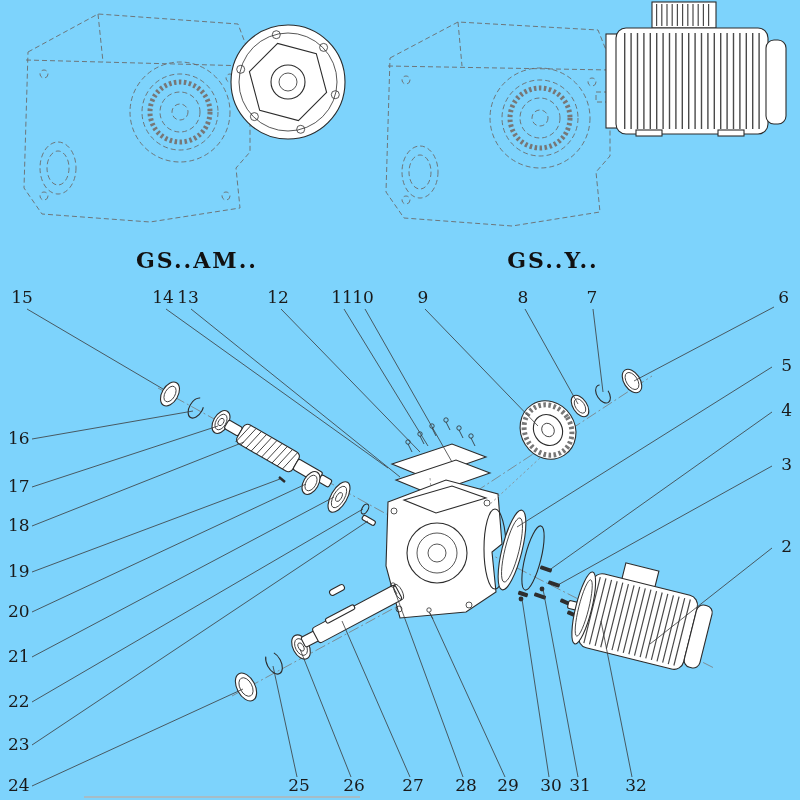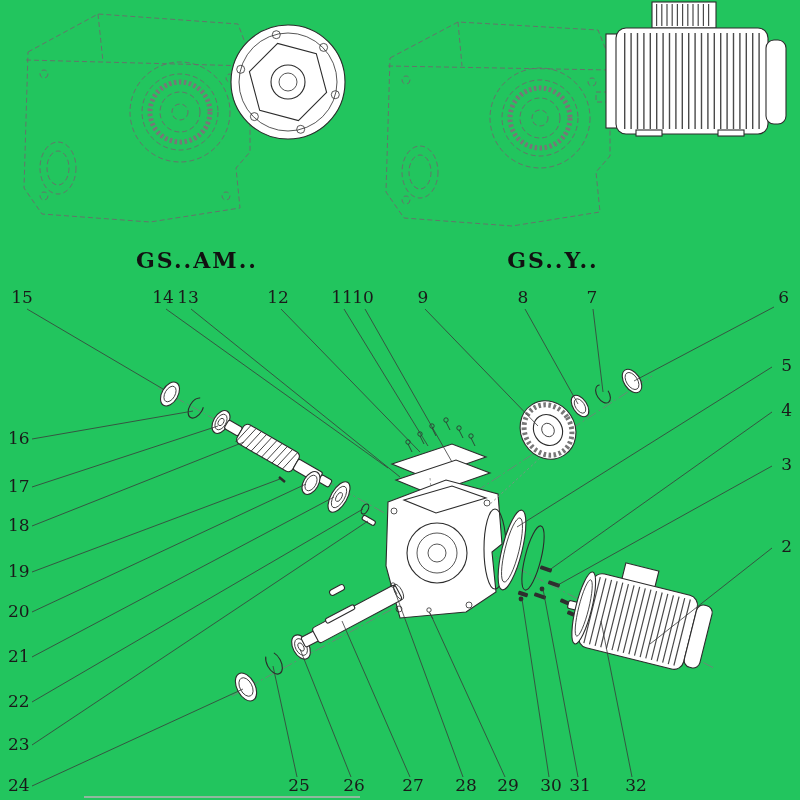--- a/index.html
+++ b/index.html
@@ -1,16 +1,16 @@
 <!DOCTYPE html>
 <html><head>
 <meta charset="utf-8">
 <style>
   html,body { margin:0; padding:0; background:#ffffff; }
-  .page { position:relative; width:800px; height:800px; background:#22c55e; overflow:hidden;
+  .page { position:relative; width:800px; height:800px; background:#7dd3fc; overflow:hidden;
           font-family:"DejaVu Serif", serif; }
   svg { position:absolute; left:0; top:0; }
   .callout { font-family:"DejaVu Serif", serif; font-size:17px; fill:#1a1a1a; }
   .figure-label { font-family:"DejaVu Serif", serif; font-size:22px; font-weight:bold;
                   letter-spacing:2px; fill:#111; }
   .solid   { fill:none; stroke:#2c2c2c; stroke-width:1.1; }
   .solidFill { fill:#ffffff; stroke:#2c2c2c; stroke-width:1.1; }
   .thin    { stroke-width:0.8; }
   .dashed  { fill:none; stroke:#6b6b6b; stroke-width:0.9; stroke-dasharray:5 3; }
   .dash2   { fill:none; stroke:#8a8a8a; stroke-width:0.8; stroke-dasharray:2.5 2.5; }

